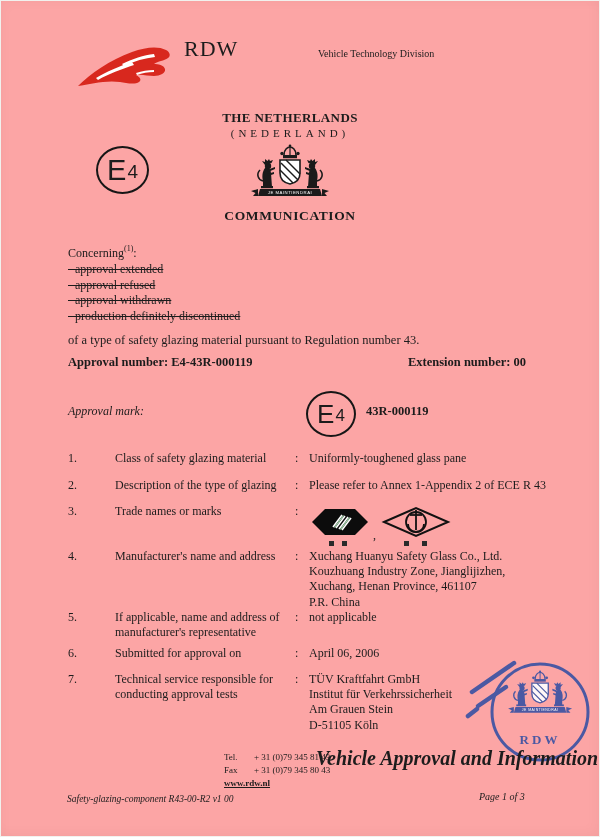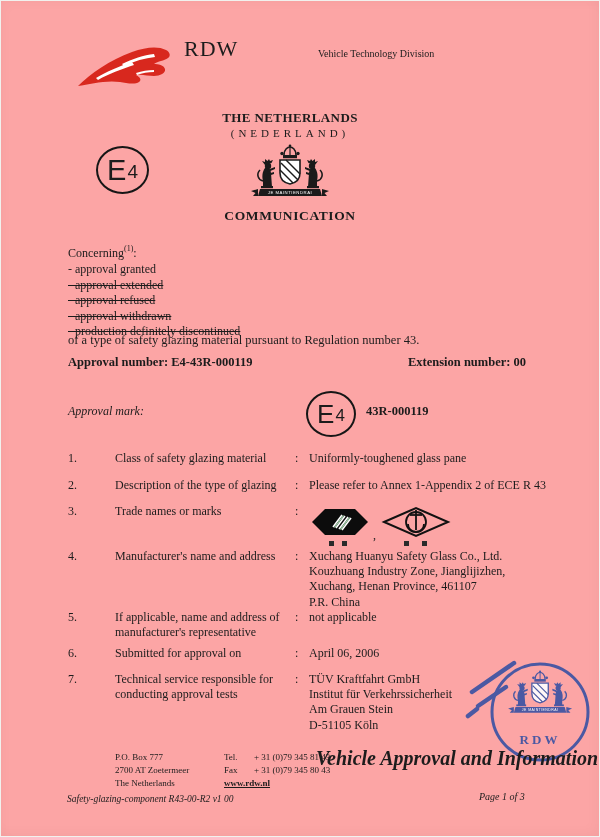--- a/index.html
+++ b/index.html
@@ -138,21 +138,20 @@
 
   <div class="abs emark emark-large">
     <span class="el">E</span>
     <span class="ed">4</span>
   </div>
 
   <div class="abs concerning-label">
     <span>Concerning</span><sup class="fn">(1)</sup><span>:</span>
   </div>
   <div class="abs options">
-    <div>- approval granted</div>
     <div class="struck">- approval extended</div>
     <div class="struck">- approval refused</div>
     <div class="struck">- approval withdrawn</div>
     <div class="struck">- production definitely discontinued</div>
   </div>
   <div class="abs subject">of a type of safety glazing material pursuant to Regulation number 43.</div>
 
   <div class="abs appr-number">
     <span>Approval number:</span>&nbsp;<span>E4-43R-000119</span>
   </div>
@@ -250,23 +249,20 @@
     <g stroke="currentColor" stroke-width="4.5" stroke-linecap="round">
       <line x1="10" y1="44" x2="52" y2="15"></line>
       <line x1="16" y1="58" x2="44" y2="39"></line>
       <line x1="6" y1="68" x2="15" y2="61"></line>
     </g>
     <circle cx="78" cy="64" r="48" fill="none" stroke="currentColor" stroke-width="3"></circle>
     <use href="#coat" transform="translate(42,22) scale(0.82)"></use>
     <text x="78" y="96" text-anchor="middle" font-size="13" font-weight="bold" letter-spacing="3" font-family="Liberation Serif, serif" fill="currentColor">RDW</text>
   </svg>
 
-  <div class="abs addr ml">P.O. Box 777
-2700 AT Zoetermeer
-The Netherlands</div>
   <div class="abs contact">
     <div><span class="lbl">Tel.</span><span>+ 31 (0)79 345 81 43</span></div>
     <div><span class="lbl">Fax</span><span>+ 31 (0)79 345 80 43</span></div>
     <div class="web">www.rdw.nl</div>
   </div>
   <div class="abs tagline">Vehicle Approval and Information</div>
   <div class="abs doc-ref">Safety-glazing-component R43-00-R2 v1 00</div>
   <div class="abs page-num">Page 1 of 3</div>
 
 </div>

